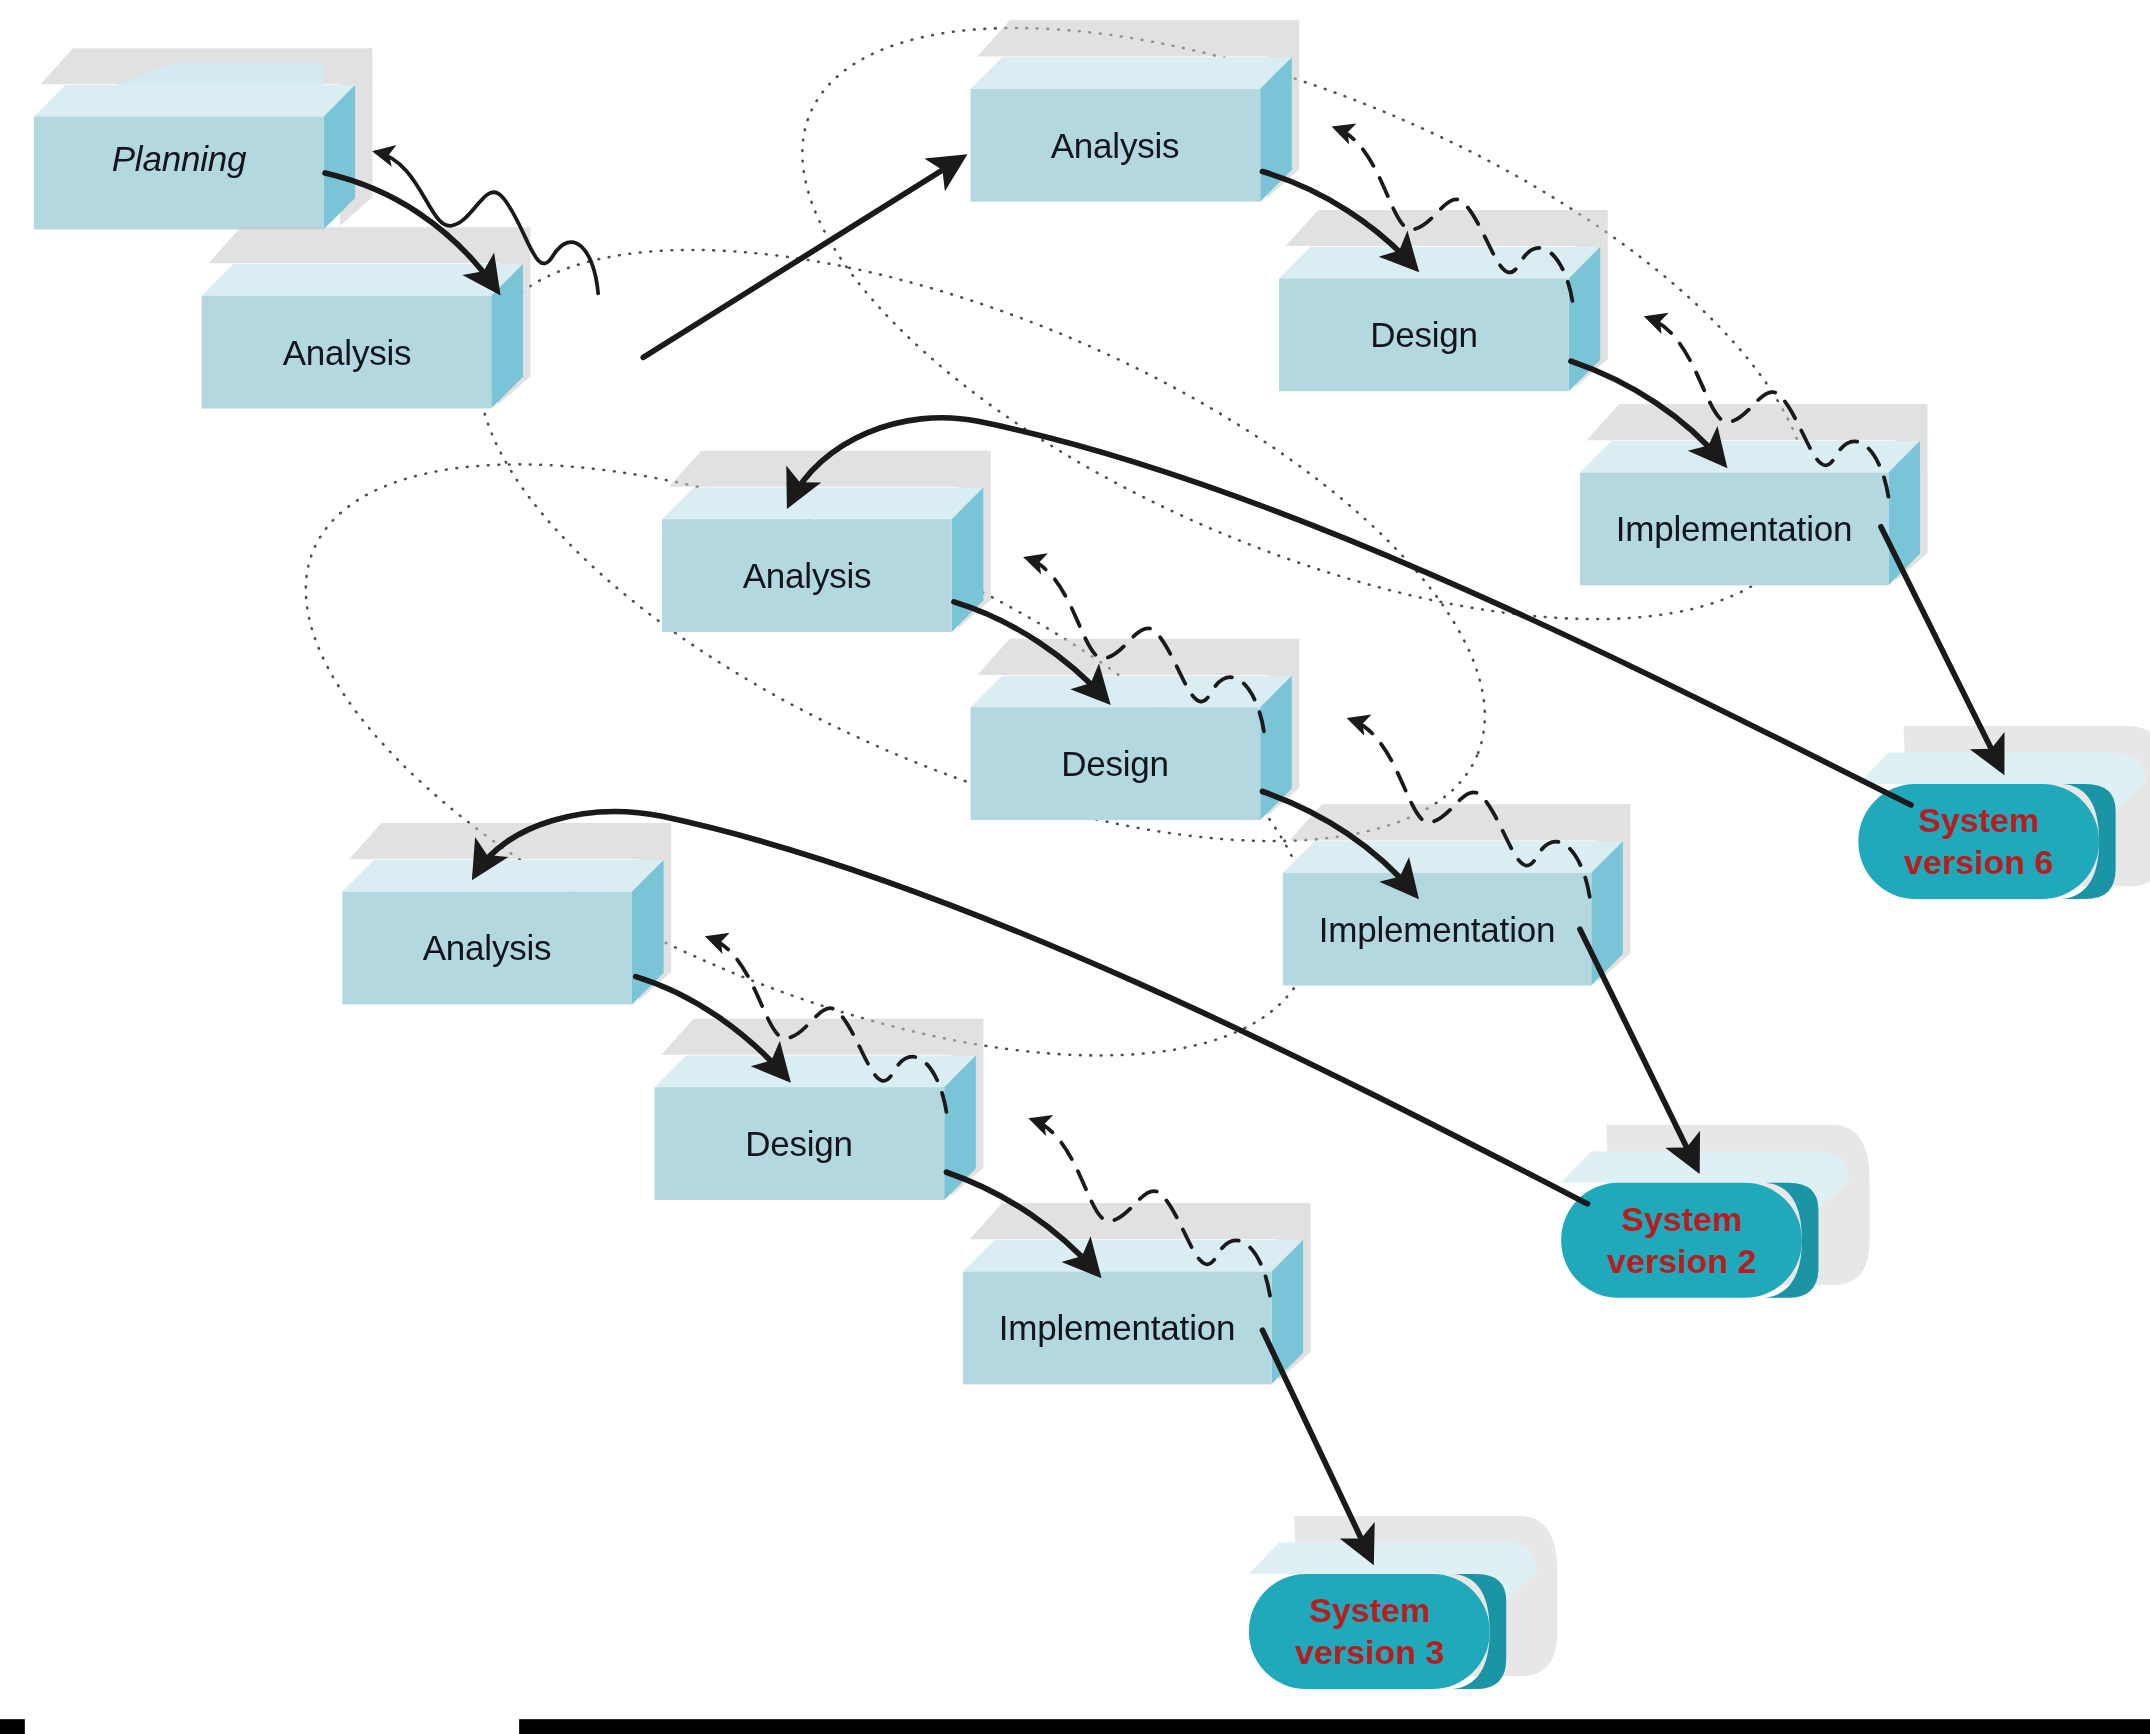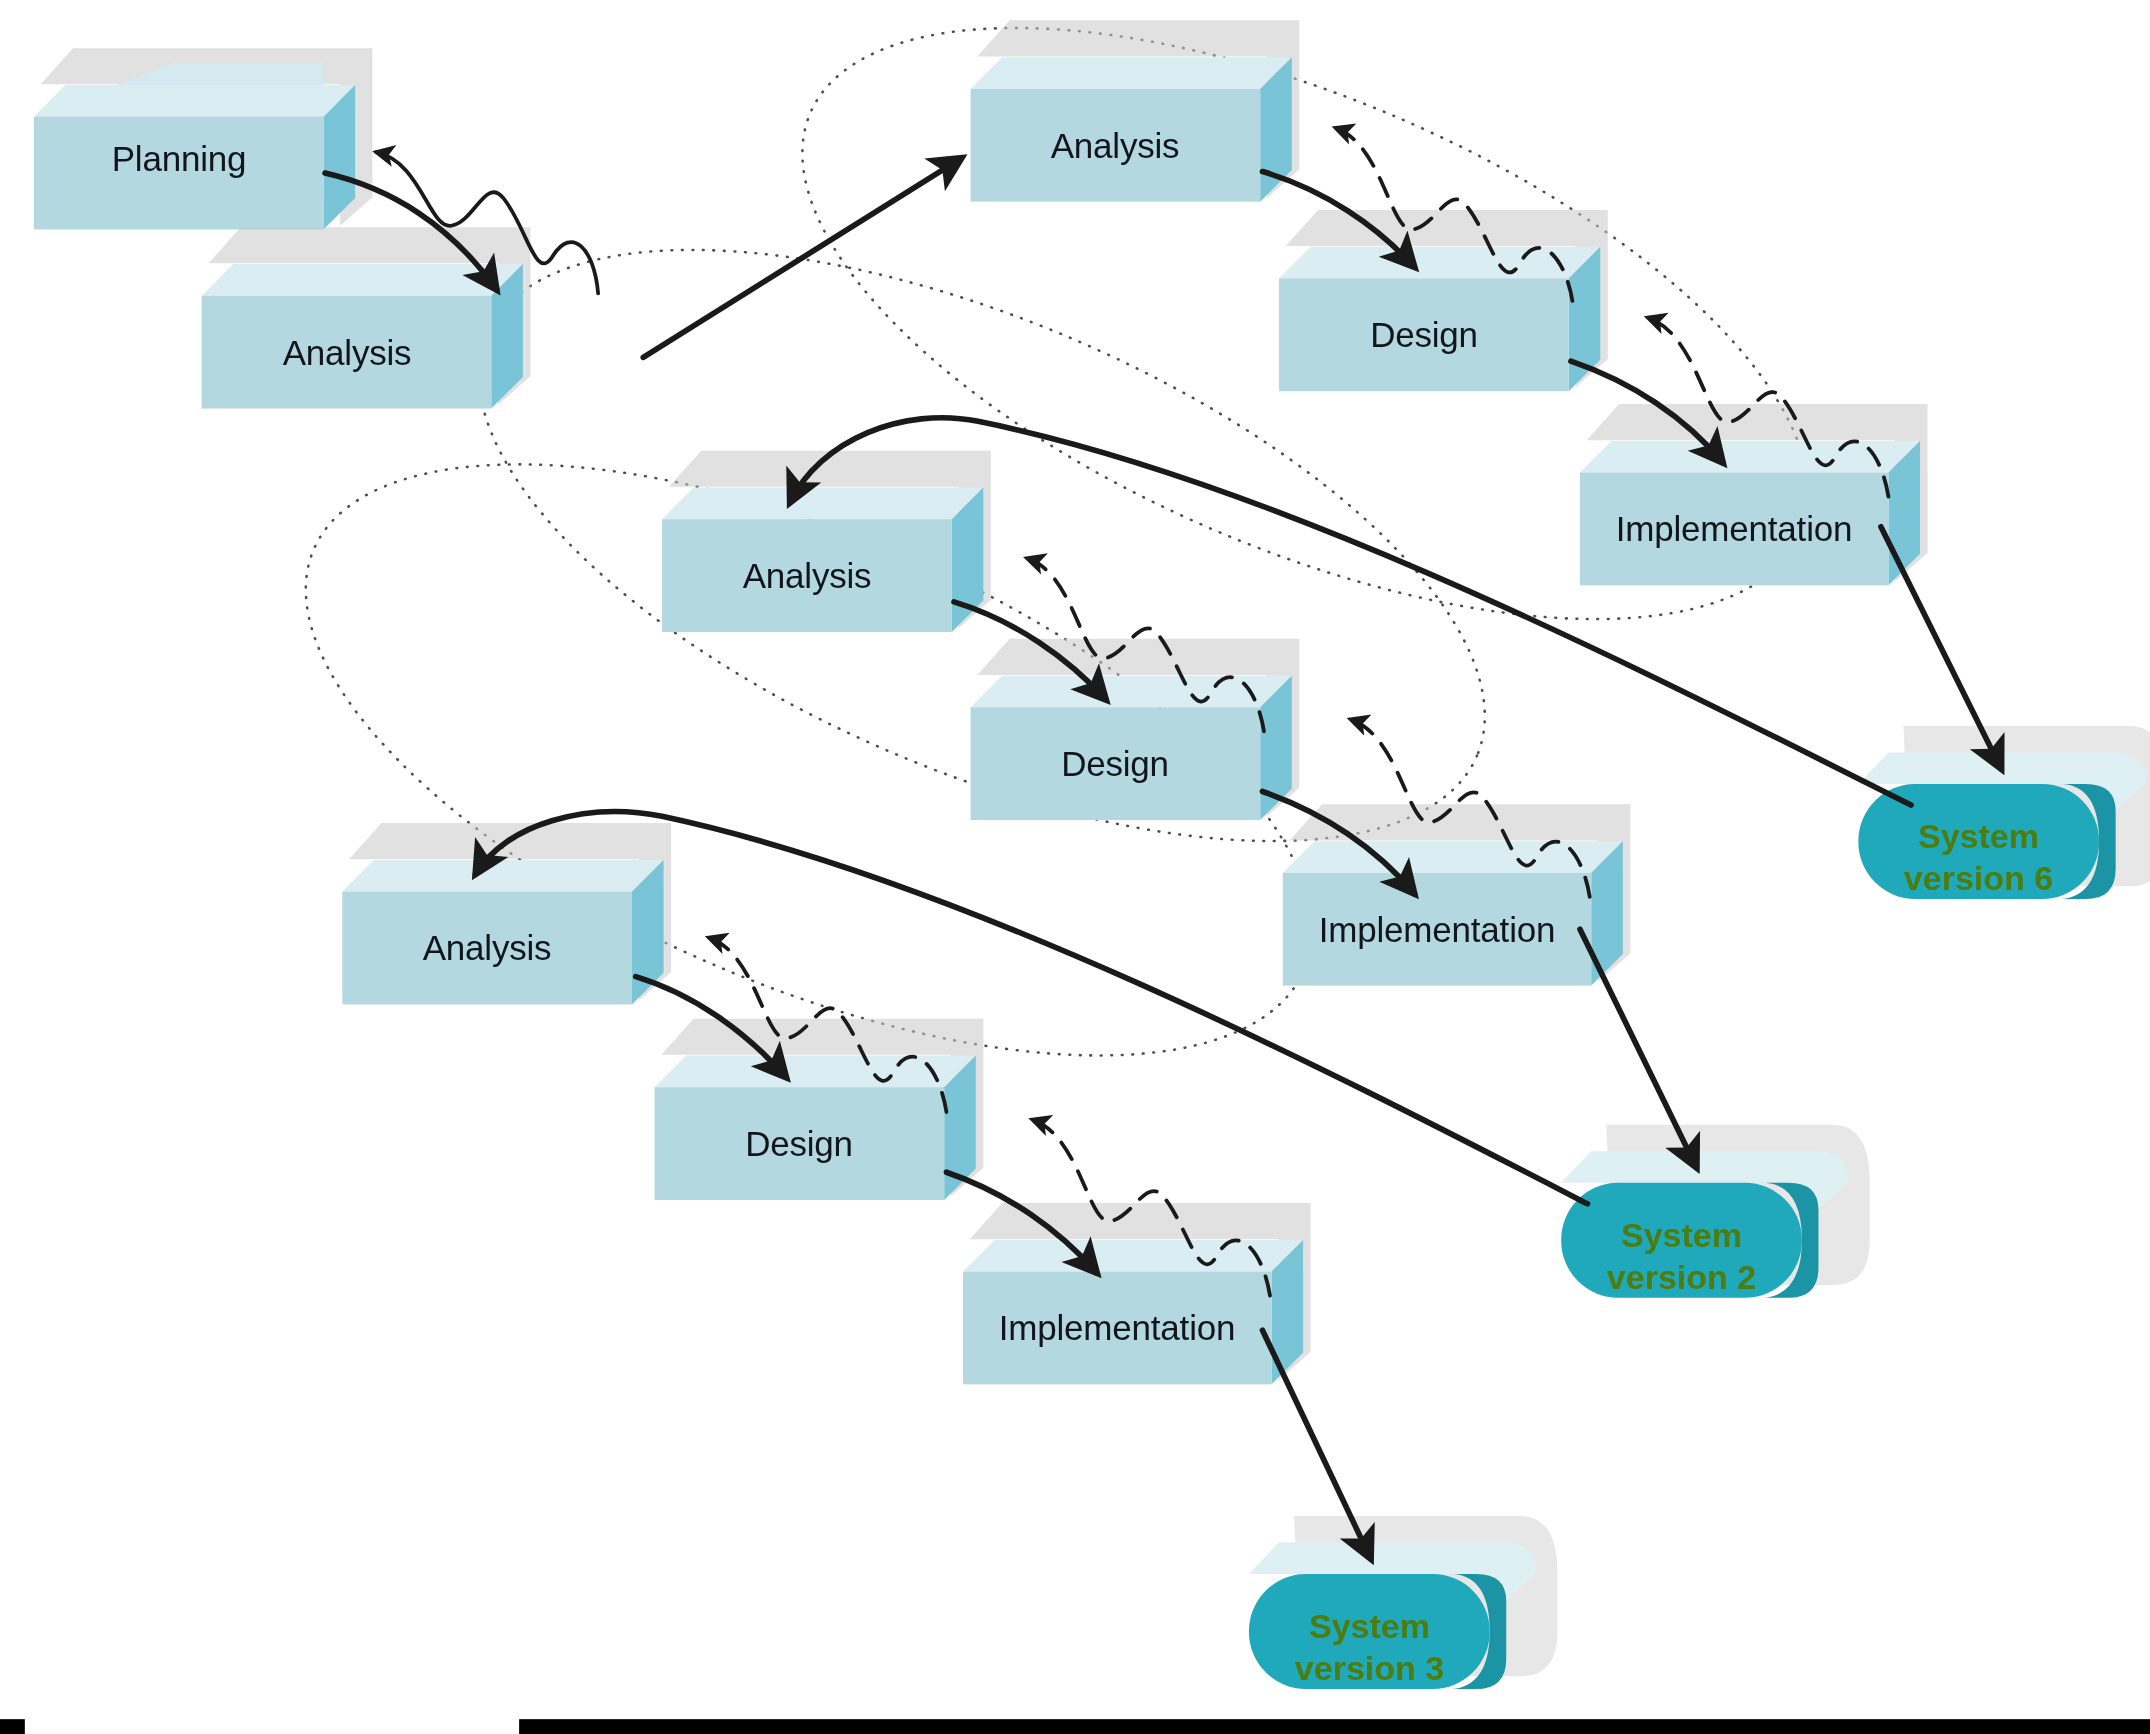--- a/index.html
+++ b/index.html
@@ -8,22 +8,22 @@
   #stage{position:relative;width:2151px;height:1735px;background:#fff;}
   #svg-layer{position:absolute;left:0;top:0;width:2151px;height:1735px;}
   .node-label{
     position:absolute;
     display:flex;align-items:center;justify-content:center;
     font-size:35px;color:#12151c;white-space:nowrap;
     pointer-events:none;letter-spacing:-0.2px;
   }
   .ver-label{
     position:absolute;
-    display:flex;flex-direction:column;align-items:center;justify-content:flex-end;
-    font-size:34px;font-weight:bold;color:#4d7c0f;white-space:nowrap;
+    display:flex;flex-direction:column;align-items:center;justify-content:center;
+    font-size:34px;font-weight:bold;color:#b91c1c;white-space:nowrap;
     line-height:1.22;pointer-events:none;
   }
 </style>
 </head>
 <body>
 
 <div id="stage">
 
   <svg id="svg-layer" viewBox="0 0 2859 2306">
     <defs>
@@ -197,21 +197,21 @@
       <path stroke-width="5" stroke-dasharray="26 18" d="M 1688 1722 C 1678 1660 1643 1624 1618 1668 C 1594 1712 1578 1628 1546 1590
                C 1523 1564 1506 1618 1476 1623 C 1446 1628 1436 1510 1372 1488" marker-end="url(#arrow-sm)"></path>
 
       <path d="M 1678 1768 L 1822 2072" marker-end="url(#arrow)"></path>
     </g>
 
     <rect x="0" y="2285" width="33" height="21" fill="#000000"></rect>
     <rect x="690" y="2285" width="2169" height="21" fill="#000000"></rect>
   </svg>
 
-  <div class="node-label" style="left:34px;top:117px;width:290px;height:84px;">Planning</div>
+  <div class="node-label" style="left:34px;top:117px;width:290px;height:84px;font-style:italic;">Planning</div>
 
   <div class="node-label" style="left:202px;top:296px;width:290px;height:113px;">Analysis</div>
 
   <div class="node-label" style="left:970px;top:89px;width:290px;height:113px;">Analysis</div>
   <div class="node-label" style="left:1279px;top:278px;width:290px;height:113px;">Design</div>
   <div class="node-label" style="left:1580px;top:472px;width:308px;height:113px;">Implementation</div>
 
   <div class="node-label" style="left:662px;top:519px;width:290px;height:113px;">Analysis</div>
   <div class="node-label" style="left:970px;top:707px;width:290px;height:113px;">Design</div>
   <div class="node-label" style="left:1283px;top:873px;width:308px;height:113px;">Implementation</div>

